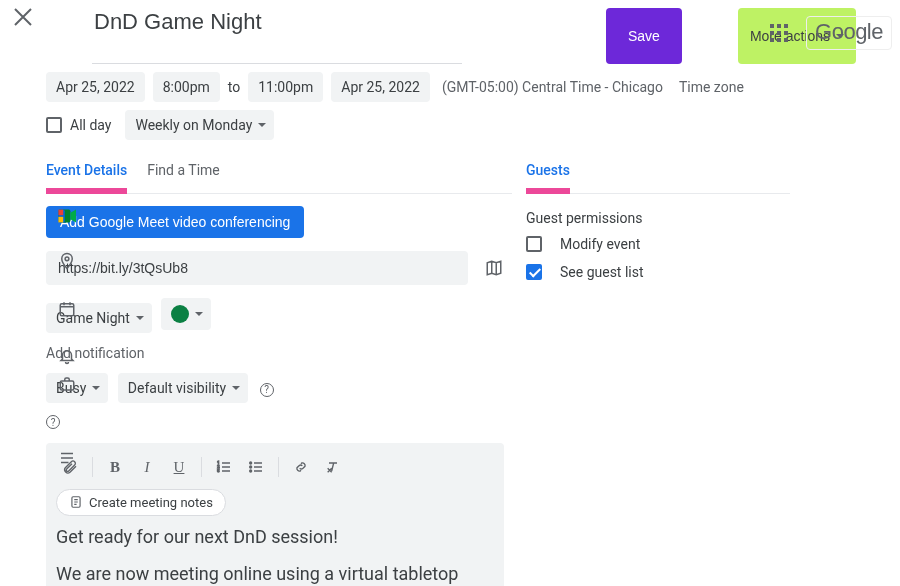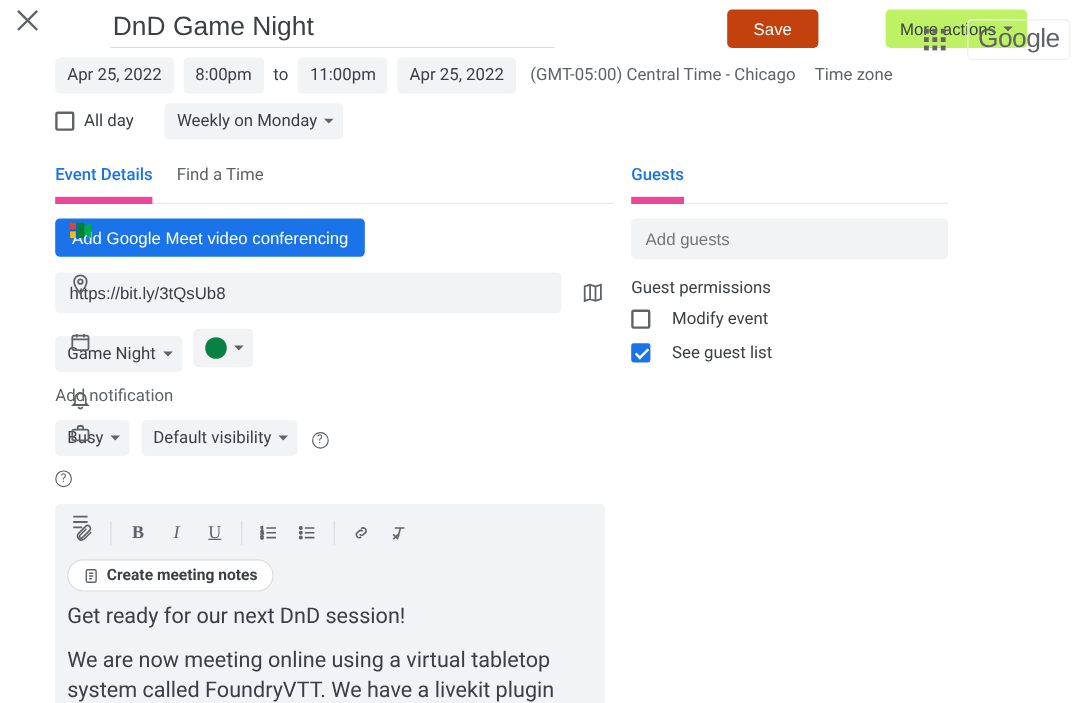--- a/index.html
+++ b/index.html
@@ -28,22 +28,22 @@
     padding: 8px 0 8px 14px;
     gap: 44px;
   }
   .close-x { width:24px; text-align:center; color:#5f6368; font-size:20px; cursor:pointer; margin-right:10px; }
   .title-input {
     font-size: 22px; color:#3c4043; border:none; outline:none;
     width: 370px; padding-bottom:4px;
   }
   .title-wrap { border-bottom:1px solid #dadce0; margin-right:24px; }
   .btn-save {
-    background:#c2410c; color:#fff; border:none; border-radius:4px;
-    padding:8px 22px; font-size:14px; font-weight:500; cursor:pointer;
+    background:#6d28d9; color:#fff; border:none; border-radius:4px;
+    padding:20px 22px; font-size:14px; font-weight:500; cursor:pointer;
   }
   .btn-more {
     background:#bef264; color:#3c4043; border:none; border-radius:4px;
     padding:8px 12px; font-size:14px; cursor:pointer; margin-left:12px;
     display:inline-flex; align-items:center; gap:6px;
   }
   .caret-down { width:0;height:0;border-left:4px solid transparent;border-right:4px solid transparent;border-top:4px solid #5f6368; }
 
   .content { display:flex; padding-left:46px; }
   .left-col { width: 466px; }
@@ -91,21 +91,21 @@
 
   .desc-box {
     background:#f1f3f4;border-radius:4px;padding:10px 10px 8px;
     width:458px;
   }
   .toolbar { display:flex; align-items:center; gap:4px; padding:0 0 8px; }
   .tbtn { width:28px;height:28px;display:flex;align-items:center;justify-content:center;cursor:pointer;border-radius:4px;color:#5f6368; }
   .tsep { width:1px;height:20px;background:#dadce0;margin:0 4px; }
   .notes-chip {
     border:1px solid #dadce0;border-radius:16px;background:#fff;
-    padding:5px 12px;font-size:13px;color:#3c4043;display:inline-flex;align-items:center;gap:6px;cursor:pointer;font-weight:bold;
+    padding:5px 12px;font-size:13px;color:#3c4043;display:inline-flex;gap:6px;cursor:pointer;
   }
   .desc-text { font-size:18px; color:#3c4043; line-height:1.4; padding-top:8px; }
   .desc-text p { margin:0 0 12px; }
 
   .guests-input {
     width:100%; background:#f1f3f4;border:none;border-radius:4px;
     padding:9px 12px;font-size:14px;outline:none;
   }
   .perm-title { font-size:14px; color:#3c4043; margin:16px 0 10px; }
   .perm-row { display:flex;align-items:center;gap:18px;margin-bottom:12px; font-size:14px; }
@@ -153,21 +153,21 @@
     <span class="chip">8:00pm</span>
     <span class="plain">to</span>
     <span class="chip">11:00pm</span>
     <span class="chip">Apr 25, 2022</span>
     <span class="plain muted" style="margin-left:4px;">(GMT-05:00) Central Time - Chicago</span>
     <span class="link muted" style="margin-left:8px;color:#5f6368;">Time zone</span>
   </div>
   <div class="row" style="margin-bottom:0;">
     <span class="checkbox"></span>
     <span class="plain">All day</span>
-    <span class="chip select" style="margin-left:18px;text-align:center;">
+    <span class="chip select" style="margin-left:6px;text-align:center;">
       <span>Weekly on Monday</span>
       <span class="caret-down"></span>
     </span>
   </div>
 </div>
 
 <div class="content">
   <div class="left-col">
     <div class="tabs">
       <div class="tab active">Event Details</div>
@@ -317,21 +317,20 @@
 
         </div>
       </div>
     </div>
   </div>
 
   <div class="right-col">
     <div class="tabs">
       <div class="tab active">Guests</div>
     </div>
-    <input class="guests-input" placeholder="Add guests" style="">
     <div class="perm-title">Guest permissions</div>
     <div class="perm-row">
       <span class="checkbox"></span>
       <span>Modify event</span>
     </div>
     <div class="perm-row">
       <span class="checkbox checked"></span>
       <span>See guest list</span>
     </div>
   </div>

